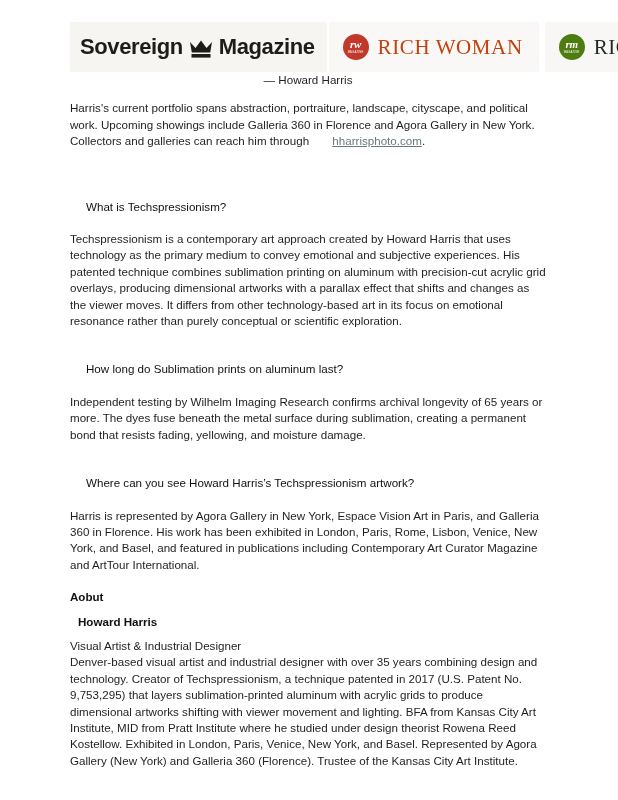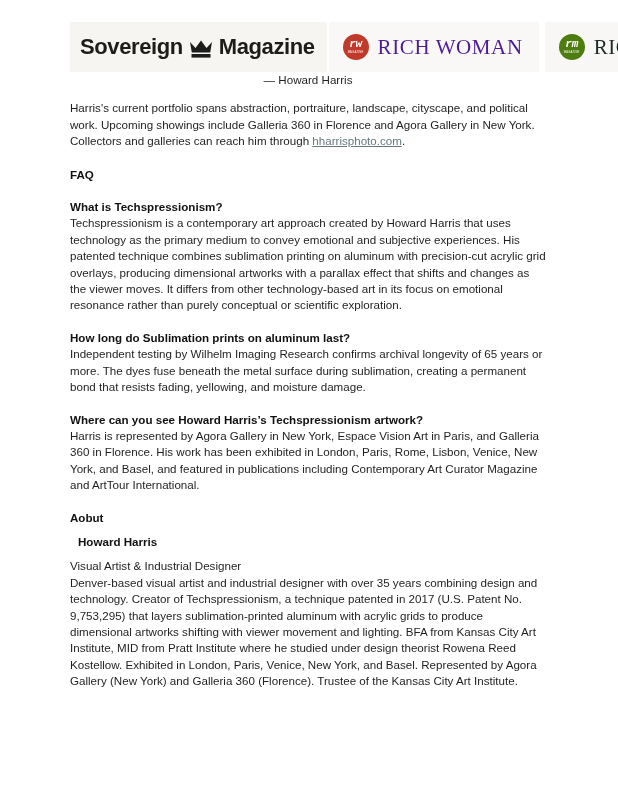--- a/index.html
+++ b/index.html
@@ -85,42 +85,42 @@
     flex-direction: column;
     align-items: center;
     justify-content: center;
     flex: 0 0 auto;
   }
   .rw-badge { background: #c0392b; }
   .rm-badge { background: #4d7c0f; }
 
   .badge-mark {
     color: #ffffff;
-    font-family: Liberation Mono, monospace;
+    font-family: Liberation Serif, serif;
     font-style: italic;
     font-weight: bold;
     font-size: 11px;
     line-height: 1;
     letter-spacing: -0.3px;
   }
   .badge-sub {
     color: #ffffff;
     font-family: "Liberation Sans", sans-serif;
     font-size: 2.6px;
     letter-spacing: 0.3px;
     line-height: 1;
     margin-top: 1.5px;
     transform: scaleY(1.1);
   }
 
   .serif-wordmark {
     font-family: "Liberation Serif", serif;
     font-size: 21px;
     letter-spacing: 0.6px;
-    color: #4c1d95;
+    color: #c2410c;
     margin-left: 9px;
     line-height: 1;
     white-space: nowrap;
   }
   .serif-wordmark.dark { color: #1d2b26; }
 
   
   .content {
     position: absolute;
     left: 70px;
@@ -140,36 +140,37 @@
     font-size: 11.6px;
     line-height: 16.4px;
     color: #1f1f1f;
     margin: 0;
   }
 
   .site-link {
     color: #66797f;
     text-decoration: underline;
     text-underline-offset: 1px;
+    margin-left: 20px;
   }
 
   .section-label {
     font-size: 11.6px;
     line-height: 16.4px;
     font-weight: bold;
     color: #111111;
     margin: 0;
   }
 
   .qa-question {
     font-size: 11.6px;
     line-height: 16.4px;
-    font-weight: bold;
+    font-weight: normal;
     color: #111111;
-    margin: 0;
+    margin: 16px;
   }
 
   .spacer-lg { height: 17px; }
   .spacer-md { height: 16px; }
 
   .bio-name {
     font-size: 11.6px;
     line-height: 16.4px;
     font-weight: bold;
     color: #111111;
@@ -219,21 +220,20 @@
   </div>
 
   <div class="content">
 
     <p class="byline">— Howard Harris</p>
 
     <p class="para"><span>Harris's current portfolio spans abstraction, portraiture, landscape, cityscape, and political work. Upcoming showings include Galleria 360 in Florence and Agora Gallery in New York. Collectors and galleries can reach him through </span><a class="site-link" href="#">hharrisphoto.com</a><span>.</span></p>
 
     <div class="spacer-lg"></div>
 
-    <p class="section-label">FAQ</p>
 
     <div class="spacer-md"></div>
 
     <p class="qa-question">What is Techspressionism?</p>
     <p class="para">Techspressionism is a contemporary art approach created by Howard Harris that uses technology as the primary medium to convey emotional and subjective experiences. His patented technique combines sublimation printing on aluminum with precision-cut acrylic grid overlays, producing dimensional artworks with a parallax effect that shifts and changes as the viewer moves. It differs from other technology-based art in its focus on emotional resonance rather than purely conceptual or scientific exploration.</p>
 
     <div class="spacer-md"></div>
 
     <p class="qa-question">How long do Sublimation prints on aluminum last?</p>
     <p class="para">Independent testing by Wilhelm Imaging Research confirms archival longevity of 65 years or more. The dyes fuse beneath the metal surface during sublimation, creating a permanent bond that resists fading, yellowing, and moisture damage.</p>

